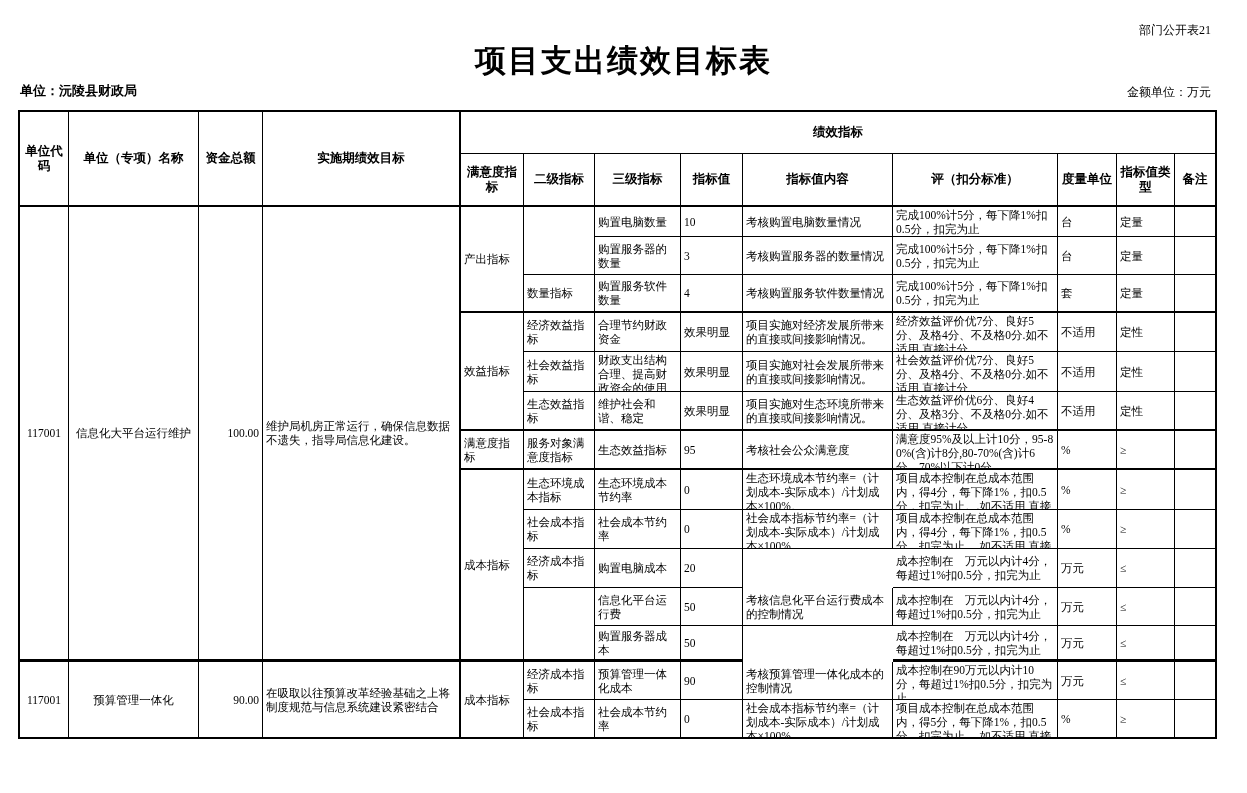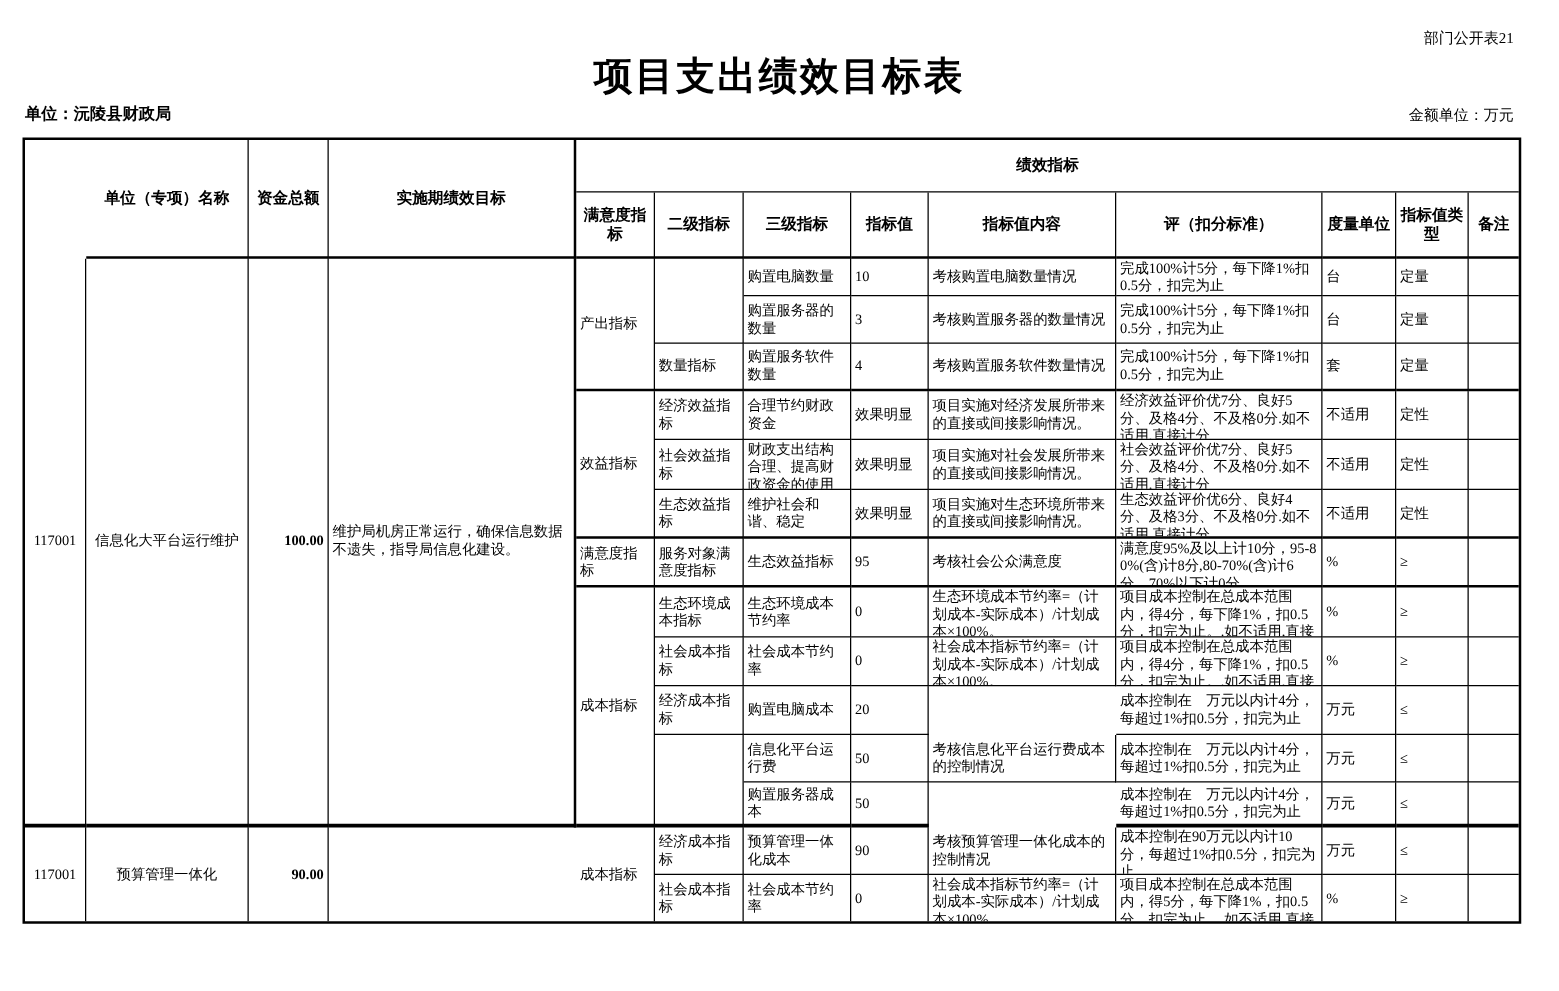--- a/index.html
+++ b/index.html
@@ -12,21 +12,21 @@
   .amountline{position:absolute;top:84px;right:36px;font-size:12px;}
   .tbl{position:absolute;left:18px;top:110px;display:grid;background:#fff;
        grid-template-columns:49px 130px 64px 198px 63px 71px 86px 62px 150px 165px 59px 58px 40px;
        grid-template-rows:42px 53px 30px 38px 38px 39px 40px 39px 39px 40px 39px 39px 38px 36px 38px 37px;
        border:2px solid #000;}
   .c{border-right:1px solid #000;border-bottom:1px solid #000;box-sizing:border-box;
      display:flex;align-items:safe center;padding:1px 3px;font-size:11.5px;line-height:14px;
      overflow:hidden;word-break:break-all;}
   .hd{font-weight:bold;justify-content:center;text-align:center;font-size:12.5px;line-height:15px;}
   .ctr{justify-content:center;text-align:center;}
-  .num{justify-content:flex-end;text-align:right;font-weight:bold;}
+  .num{justify-content:flex-end;text-align:right;}
   .no-r{border-right:none;}
   .no-b{border-bottom:none;}
   .t2b{border-bottom-width:2px;}
   .t3b{border-bottom-width:3px;}
   .t2r{border-right-width:2px;}
   
   .g1{grid-column:1}.g2{grid-column:2}.g3{grid-column:3}.g4{grid-column:4}.g5{grid-column:5}
   .g6{grid-column:6}.g7{grid-column:7}.g8{grid-column:8}.g9{grid-column:9}.g10{grid-column:10}
   .g11{grid-column:11}.g12{grid-column:12}.g13{grid-column:13}
 </style>
@@ -34,20 +34,21 @@
 <body>
 
 <div id="page">
   <div class="corner">部门公开表21</div>
   <div class="title">项目支出绩效目标表</div>
   <div class="unitline">单位：沅陵县财政局</div>
   <div class="amountline">金额单位：万元</div>
 
   <div class="tbl">
 
+    <div class="c hd g1 t2b" style="grid-row:1/3">单位代码</div>
     <div class="c hd g2 t2b" style="grid-row:1/3">单位（专项）名称</div>
     <div class="c hd g3 t2b" style="grid-row:1/3">资金总额</div>
     <div class="c hd g4 t2b t2r" style="grid-row:1/3">实施期绩效目标</div>
     <div class="c hd no-r" style="grid-column:5/14;grid-row:1">绩效指标</div>
     <div class="c hd g5 t2b" style="grid-row:2">满意度指标</div>
     <div class="c hd g6 t2b" style="grid-row:2">二级指标</div>
     <div class="c hd g7 t2b" style="grid-row:2">三级指标</div>
     <div class="c hd g8 t2b" style="grid-row:2">指标值</div>
     <div class="c hd g9 t2b" style="grid-row:2">指标值内容</div>
     <div class="c hd g10 t2b" style="grid-row:2">评（扣分标准）</div>
@@ -56,20 +57,21 @@
     <div class="c hd g13 t2b no-r" style="grid-row:2">备注</div>
 
     <div class="c ctr g1 t3b" style="grid-row:3/15">117001</div>
     <div class="c ctr g2 t3b" style="grid-row:3/15">信息化大平台运行维护</div>
     <div class="c num g3 t3b" style="grid-row:3/15">100.00</div>
     <div class="c g4 t3b t2r" style="grid-row:3/15">维护局机房正常运行，确保信息数据不遗失，指导局信息化建设。</div>
 
     <div class="c ctr g1 no-b" style="grid-row:15/17">117001</div>
     <div class="c ctr g2 no-b" style="grid-row:15/17">预算管理一体化</div>
     <div class="c num g3 no-b" style="grid-row:15/17">90.00</div>
+    <div class="c g4 no-b t2r" style="grid-row:15/17">在吸取以往预算改革经验基础之上将制度规范与信息系统建设紧密结合</div>
 
     <div class="c g5 t2b" style="grid-row:3/6">产出指标</div>
     <div class="c g5 t2b" style="grid-row:6/9">效益指标</div>
     <div class="c g5 t2b" style="grid-row:9">满意度指标</div>
     <div class="c g5 t3b" style="grid-row:10/15">成本指标</div>
     <div class="c g5 no-b" style="grid-row:15/17">成本指标</div>
 
     <div class="c g6" style="grid-row:3/5"></div>
     <div class="c g6 t2b" style="grid-row:5">数量指标</div>
     <div class="c g6" style="grid-row:6">经济效益指标</div>

